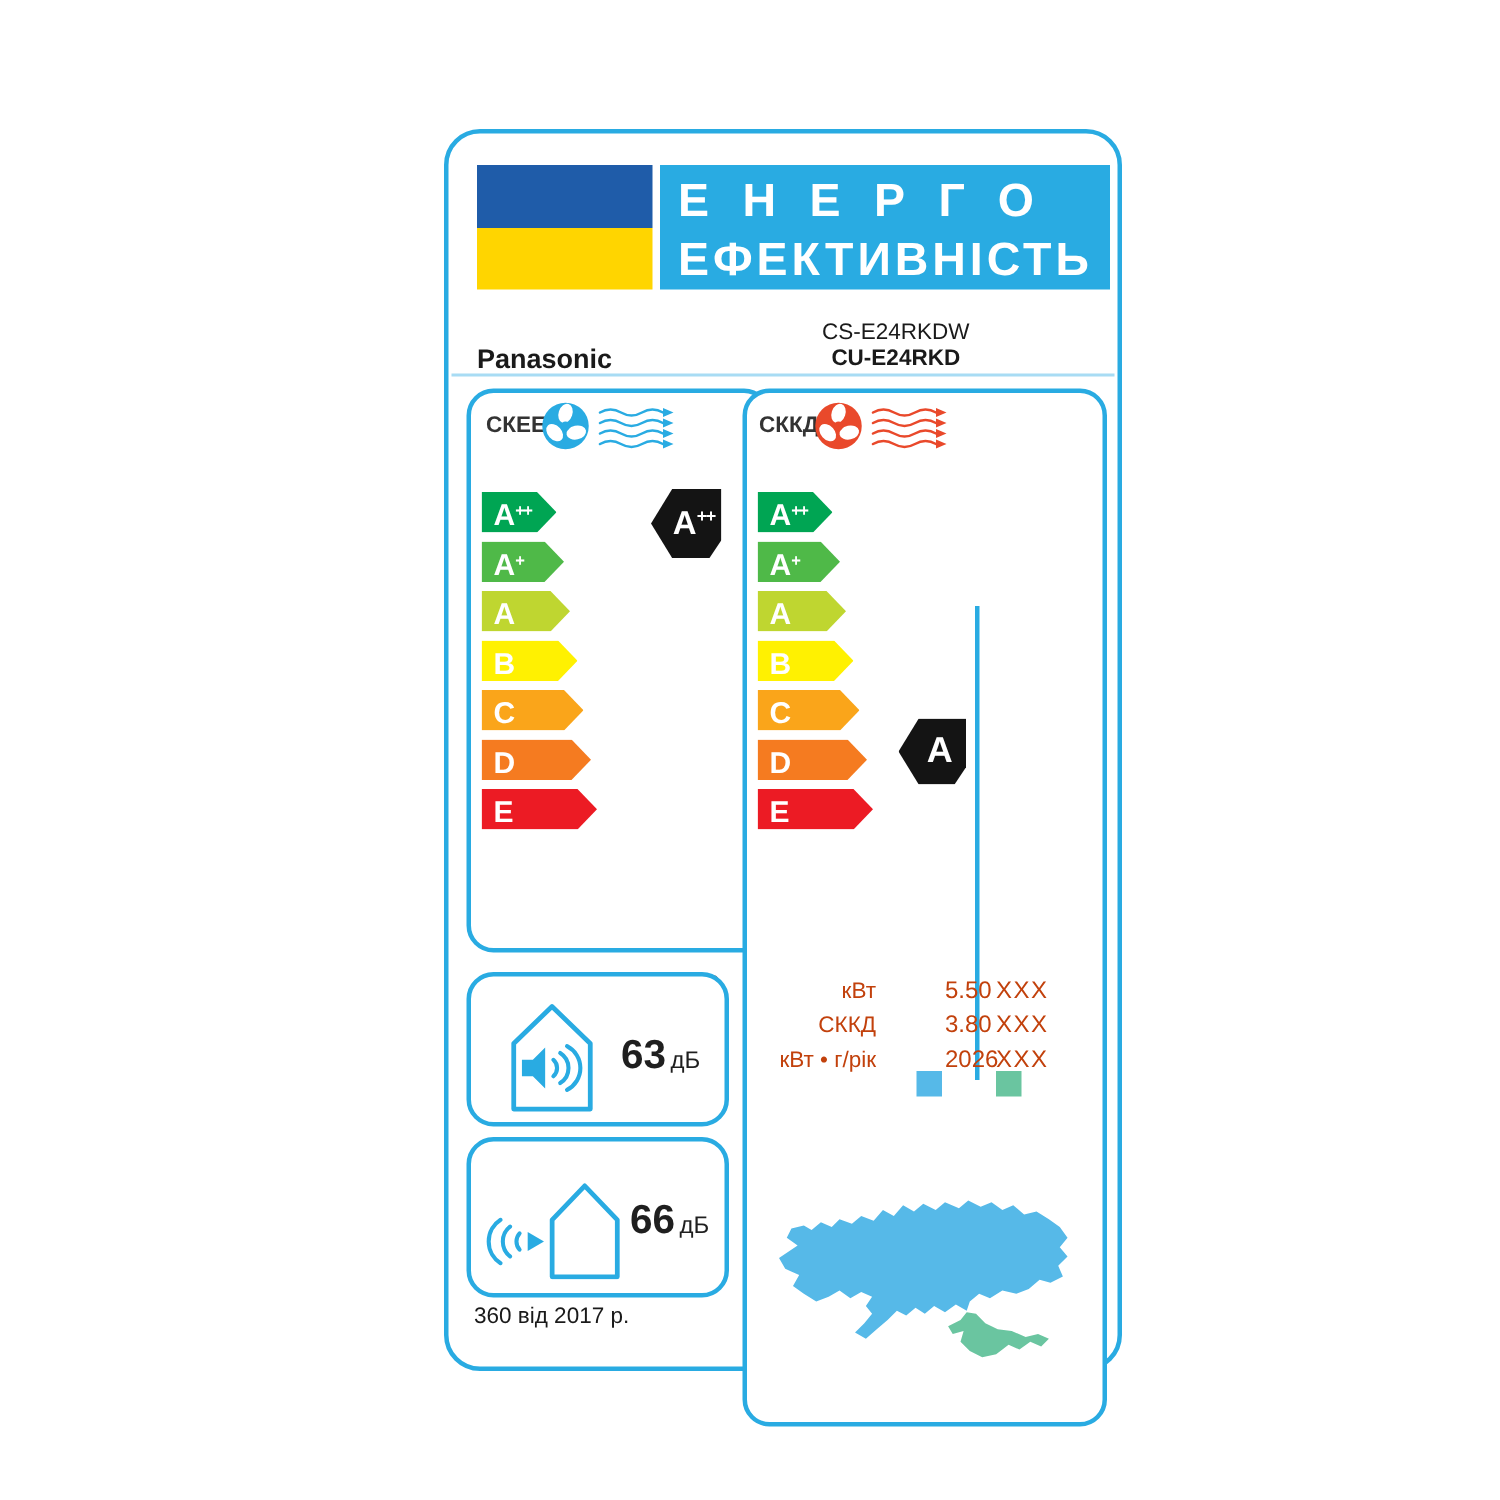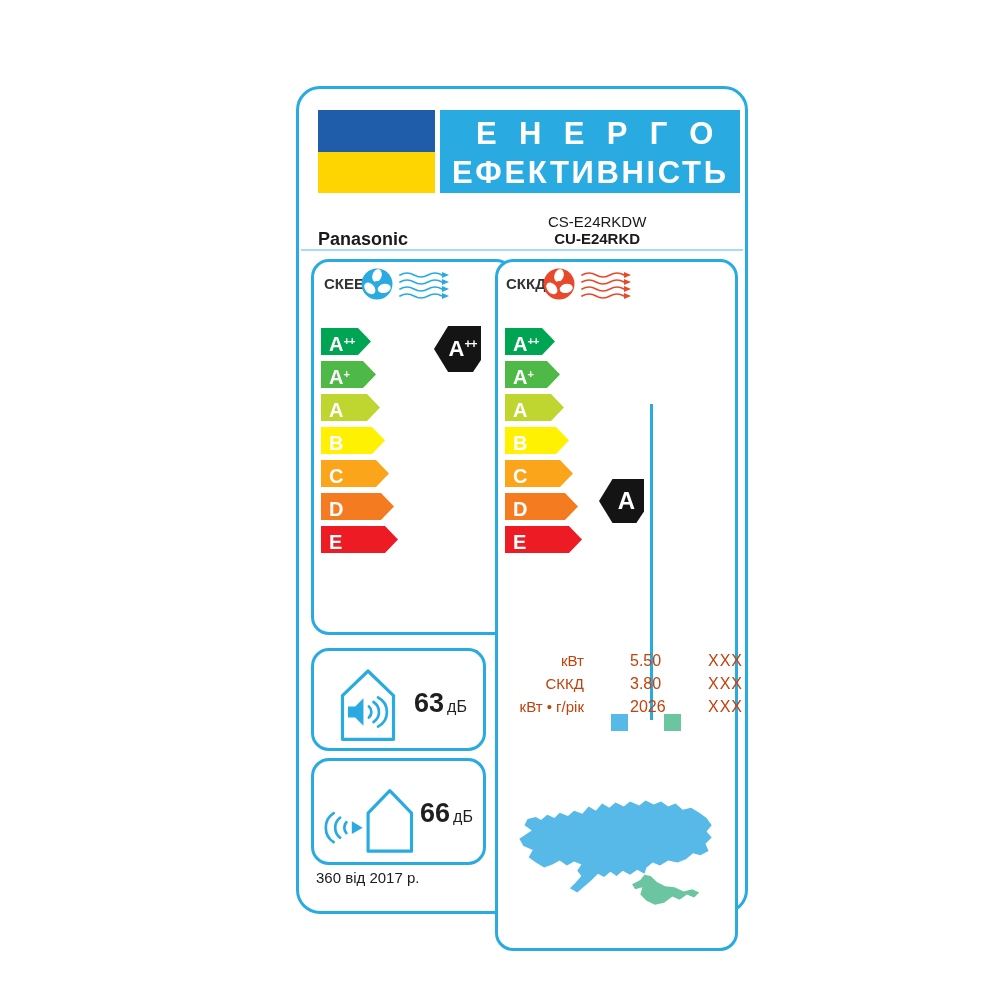--- a/index.html
+++ b/index.html
@@ -8,21 +8,21 @@
 
   .card { position:absolute; left:296px; top:86px; width:452px; height:828px;
           background:#fff; border:3px solid #29ABE2; border-radius:24px; }
 
   
   .flag { position:absolute; left:19px; top:21px; width:117px; height:83px; }
   .flag .top { height:50%; }
   .flag .bottom { height:50%; }
   .banner { position:absolute; left:141px; top:21px; width:300px; height:83px;
             color:#fff; font-weight:bold; padding:6px 10px 0 12px; overflow:hidden; }
-  .banner .l1 { font-size:31px; letter-spacing:0.72em; white-space:nowrap;margin-left:24px; }
+  .banner .l1 { font-size:31px; letter-spacing:0.72em; white-space:nowrap; }
   .banner .l2 { font-size:31px; letter-spacing:0.085em; white-space:nowrap; margin-top:3px; }
 
   .brand { position:absolute; left:19px; top:140px; font-size:18px; font-weight:bold; color:#1a1a1a; }
   .models { position:absolute; left:249px; top:124px; font-size:15px; color:#1a1a1a; line-height:17px; }
   .models .m2 { font-weight:bold;text-align:center; }
   .divider { position:absolute; left:2px; right:2px; top:160px; height:2px; background:#A8DCF4; }
 
   
   .panel { position:absolute; border:3px solid #29ABE2; border-radius:18px; background:#fff; }
   .panel-left  { left:12px;  top:170px; width:203px; height:376px; }
@@ -48,21 +48,21 @@
   .badge sup { font-size:12px; vertical-align:8px; letter-spacing:-1px; }
   .badge-left  { left:120px; top:64px;  width:47px; height:46px; font-size:22px; }
   .badge-right { left:101px; top:217px; width:45px; height:44px; font-size:24px; }
 
   .vline { position:absolute; left:152px; top:142px; width:3px; height:316px; background:#29ABE2; }
 
   
   .vrow { position:absolute; height:20px; font-size:15px; color:#c2410c; }
   .vrow .lbl { position:absolute; right:0; top:0; }
   .vrow .val { position:absolute; top:0; font-size:16px;margin-left:36px; }
-  .vrow .ext { position:absolute; top:0; font-size:16px; letter-spacing:1px;margin-left:44px; }
+  .vrow .ext { position:absolute; top:0; font-size:16px; letter-spacing:1px; }
 
   .sq { position:absolute; width:17px; height:17px; }
 
   .map-wrap { position:absolute; left:11px; top:508px; width:212px; height:158px; }
 
   
   .db-text { position:absolute; font-weight:bold; color:#1f1f1f; }
   .db-text .num { font-size:27px; }
   .db-text .unit { font-size:16px; font-weight:normal; margin-left:3px; }
 

